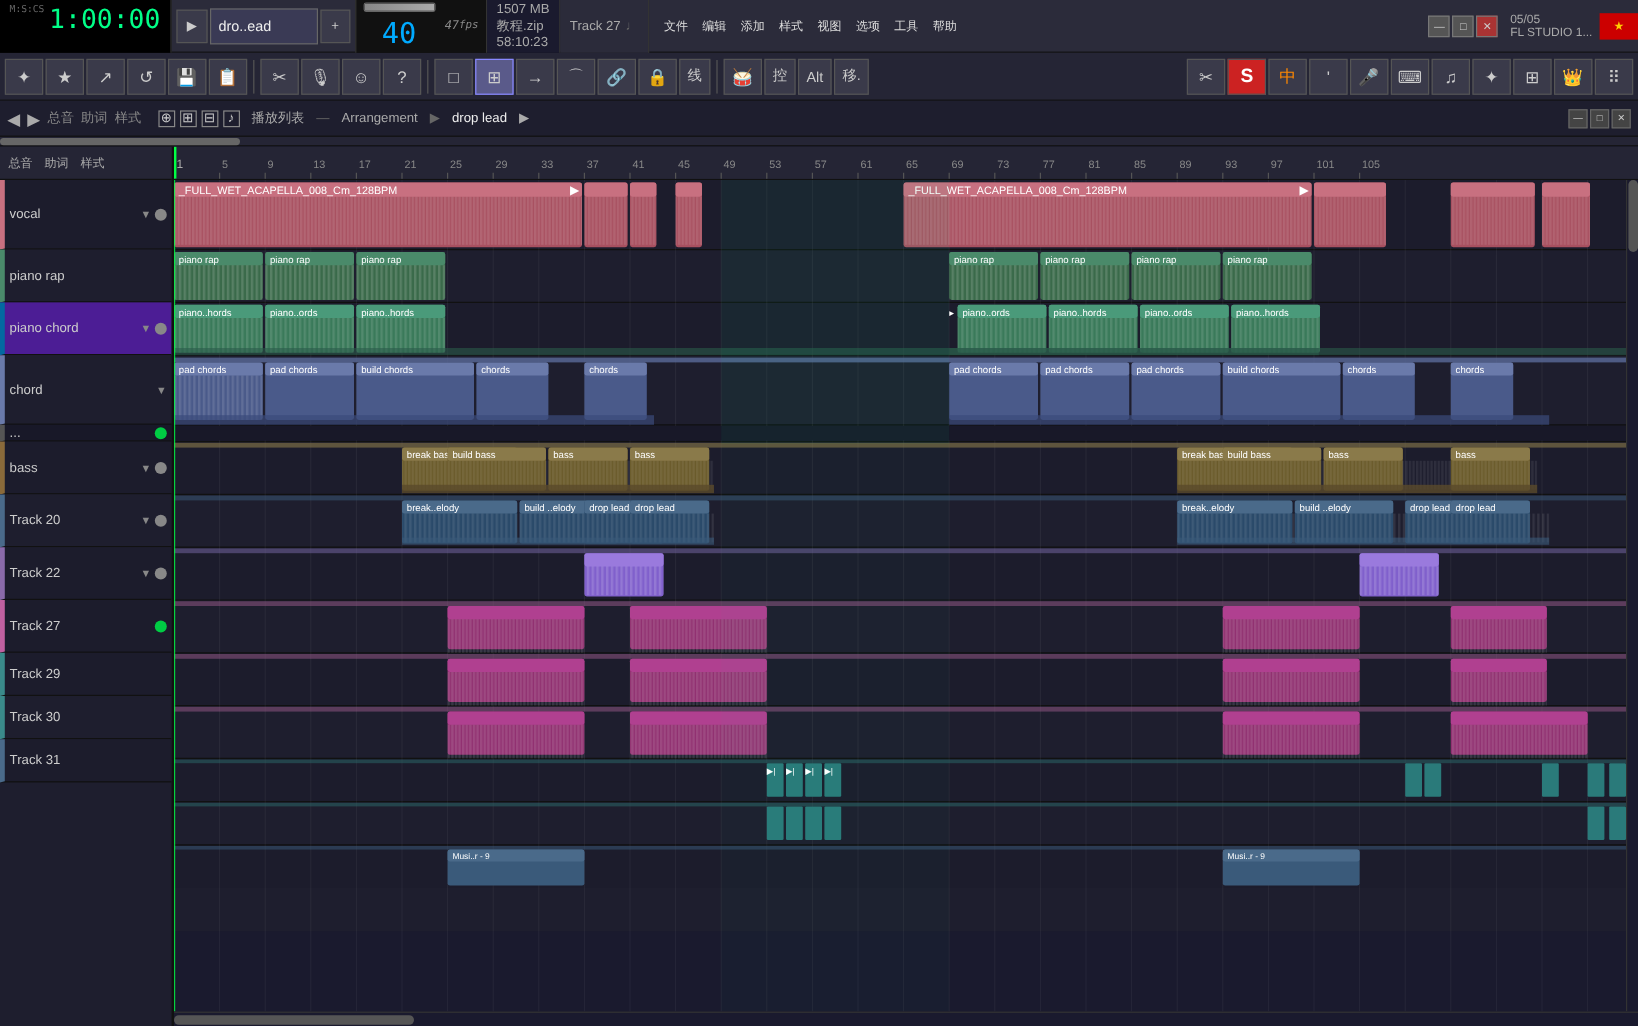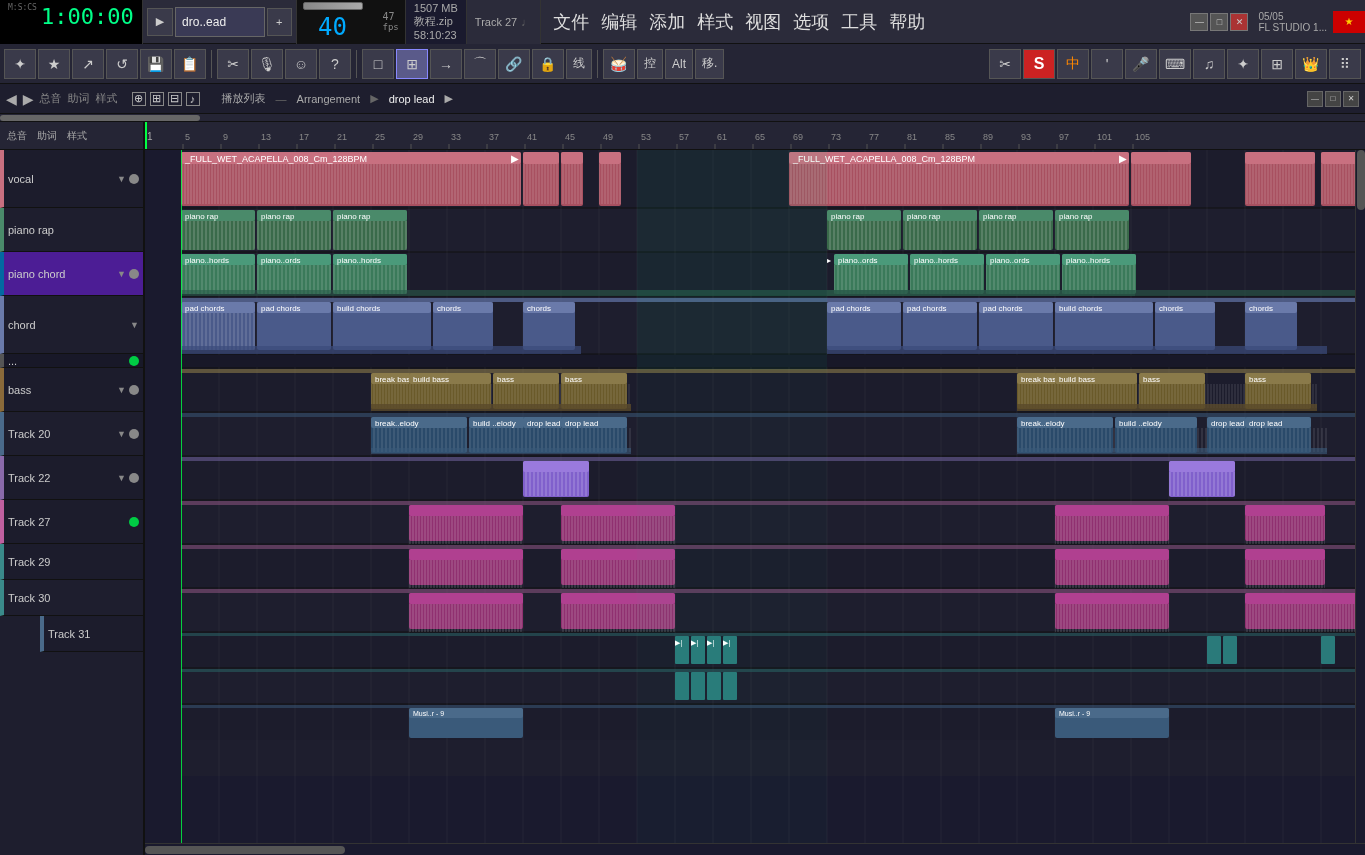--- a/index.html
+++ b/index.html
@@ -84,21 +84,21 @@
     }
     #menu-bar {
       display: flex;
       align-items: center;
       gap: 4px;
       padding: 0 8px;
       flex: 1;
     }
     .menu-item {
       color: #ddd;
-      font-size: 18px;
+      font-size: 10px;
       cursor: pointer;
       padding: 2px 4px;
     }
     #window-controls {
       display: flex;
       align-items: center;
       gap: 2px;
       padding-right: 4px;
     }
     .win-btn {
@@ -282,21 +282,20 @@
       height: 28px;
       background: #252535;
       border-bottom: 1px solid #111;
       position: relative;
       overflow: hidden;
     }
     #timeline-tracks {
       flex: 1;
       overflow: hidden;
       position: relative;
-      margin-left: 36px;
     }
 
     
     #scroll-h {
       height: 12px;
       background: #1a1a2e;
       border-top: 1px solid #333;
       position: relative;
     }
     .scroll-thumb {
@@ -362,21 +361,21 @@
     <button class="transport-btn">+</button>
   </div>
 
   <div id="tempo-bpm">
     <div style="display:flex;flex-direction:column;align-items:center;">
       <div style="color:#fff;font-size:9px;margin-bottom:1px;">
         <span style="display:inline-block;width:60px;height:8px;background:linear-gradient(to right,#888,#aaa);border:1px solid #666;border-radius:2px;"></span>
       </div>
       <div style="color:#0af;font-size:24px;font-family:monospace;">40</div>
     </div>
-    <div style="display:flex;flex-direction:column;margin-left:20px;font-size:10px;color:#888;">
+    <div style="display:flex;flex-direction:row;margin-left:8px;font-size:10px;color:#888;font-style:italic;">
       <span>47</span>
       <span style="font-size:9px;">fps</span>
     </div>
   </div>
 
   <div id="perf-info">
     <span>1507 MB</span>
     <span>教程.zip</span>
     <span>58:10:23</span>
   </div>
@@ -462,21 +461,21 @@
     <span style="color:#888;font-size:11px;">样式</span>
   </div>
 
   <div style="display:flex;align-items:center;gap:4px;">
     <div style="width:14px;height:14px;border:1px solid #888;cursor:pointer;display:flex;align-items:center;justify-content:center;">⊕</div>
     <div style="width:14px;height:14px;border:1px solid #888;cursor:pointer;display:flex;align-items:center;justify-content:center;">⊞</div>
     <div style="width:14px;height:14px;border:1px solid #888;cursor:pointer;display:flex;align-items:center;justify-content:center;">⊟</div>
     <div style="width:14px;height:14px;border:1px solid #888;cursor:pointer;display:flex;align-items:center;justify-content:center;">♪</div>
   </div>
 
-  <span style="color:#aaa;margin-left:16px;">播放列表</span>
+  <span style="color:#aaa;margin-left:4px;">播放列表</span>
   <span style="color:#666;margin:0 4px;">—</span>
   <span style="color:#aaa;">Arrangement</span>
   <span style="color:#666;margin:0 4px;">▶</span>
   <span style="color:#eee;">drop lead</span>
   <span style="color:#aaa;margin-left:4px;">▶</span>
 
   <div style="margin-left:auto;display:flex;gap:2px;">
     <div class="arr-win-btn">—</div>
     <div class="arr-win-btn">□</div>
     <div class="arr-win-btn">✕</div>
@@ -551,21 +550,21 @@
 
 
         <div class="track-row" style="height:36px;background:#1c1c2c;border-left:4px solid #3a8a8a;">
           <span class="track-name">Track 29</span>
         </div>
 
         <div class="track-row" style="height:36px;background:#1e1e2e;border-left:4px solid #3a8a8a;">
           <span class="track-name">Track 30</span>
         </div>
 
-        <div class="track-row" style="height:36px;background:#1c1c2c;border-left:4px solid #4a6a8a;margin-left:40px;">
+        <div class="track-row" style="height:36px;background:#1c1c2c;border-left:4px solid #4a6a8a;">
           <span class="track-name">Track 31</span>
         </div>
       </div>
     </div>
 
     <div id="right-panel">
 
       <div id="ruler">
         <div style="position:absolute;top:0;left:0;right:0;bottom:0;display:flex;align-items:center;">
           <svg width="100%" height="28">

